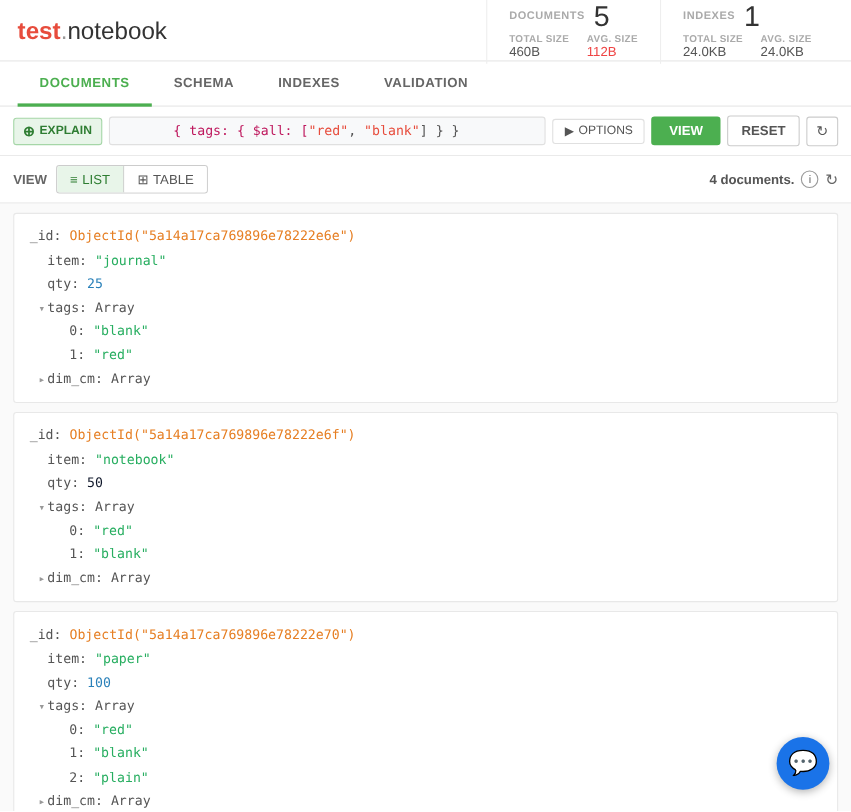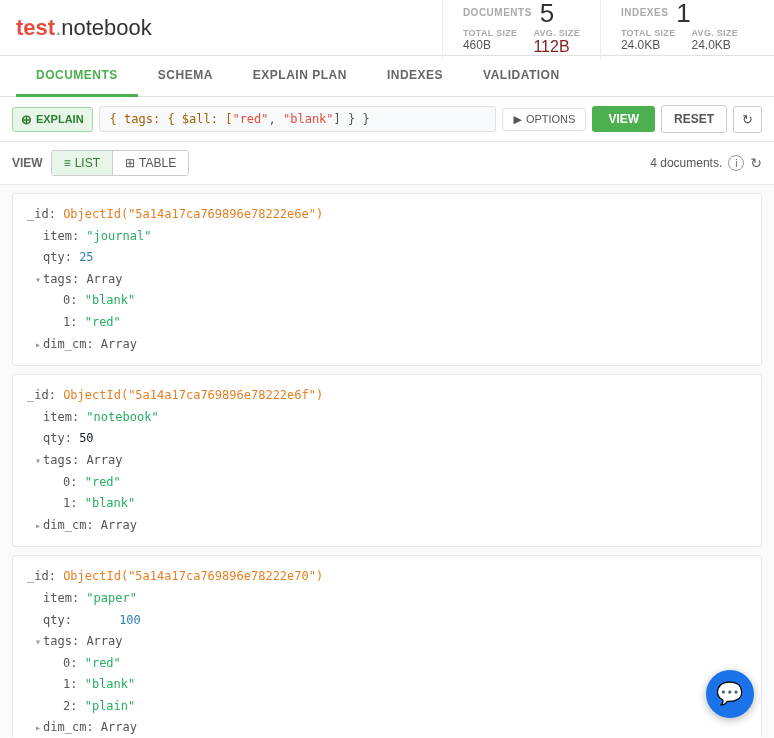--- a/index.html
+++ b/index.html
@@ -22,21 +22,21 @@
         <span style="font-size:10px; font-weight:700; color:#aaa; text-transform:uppercase; letter-spacing:0.5px; align-self:center;">DOCUMENTS</span>
         <span style="font-size:26px; font-weight:300; color:#333; line-height:1;">5</span>
       </div>
       <div style="display:flex; gap:16px; margin-top:2px;">
         <div style="display:flex; flex-direction:column;">
           <span style="font-size:9px; color:#aaa; text-transform:uppercase; font-weight:600; letter-spacing:0.3px;">TOTAL SIZE</span>
           <span style="font-size:12px; color:#555;">460B</span>
         </div>
         <div style="display:flex; flex-direction:column;">
           <span style="font-size:9px; color:#aaa; text-transform:uppercase; font-weight:600; letter-spacing:0.3px;">AVG. SIZE</span>
-          <span style="font-size:16px; color:#7f1d1d;">112B</span>
+          <span style="font-size:12px; color:#ef4444;">112B</span>
         </div>
       </div>
     </div>
 
     <div style="display:flex; flex-direction:column; padding:4px 20px;">
       <div style="display:flex; align-items:baseline; gap:8px;">
         <span style="font-size:10px; font-weight:700; color:#aaa; text-transform:uppercase; letter-spacing:0.5px; align-self:center;">INDEXES</span>
         <span style="font-size:26px; font-weight:300; color:#333; line-height:1;">1</span>
       </div>
       <div style="display:flex; gap:16px; margin-top:2px;">
@@ -49,32 +49,31 @@
           <span style="font-size:12px; color:#555;">24.0KB</span>
         </div>
       </div>
     </div>
   </div>
 </div>
 
 <div style="display:flex; border-bottom:1px solid #e0e0e0; background:#fff; padding:0 16px;">
   <div style="padding:12px 20px; font-size:12px; font-weight:600; color:#4CAF50; text-transform:uppercase; letter-spacing:0.5px; cursor:pointer; border-bottom:3px solid #4CAF50; margin-bottom:-1px;">DOCUMENTS</div>
   <div style="padding:12px 20px; font-size:12px; font-weight:600; color:#666; text-transform:uppercase; letter-spacing:0.5px; cursor:pointer; border-bottom:3px solid transparent; margin-bottom:-1px;">SCHEMA</div>
-  <div style="padding:12px 20px; font-size:12px; font-weight:600; color:#666; text-transform:uppercase; letter-spacing:0.5px; cursor:pointer; border-bottom:3px solid transparent; margin-bottom:-1px;">EXPLAIN PLAN</div>
   <div style="padding:12px 20px; font-size:12px; font-weight:600; color:#666; text-transform:uppercase; letter-spacing:0.5px; cursor:pointer; border-bottom:3px solid transparent; margin-bottom:-1px;">INDEXES</div>
   <div style="padding:12px 20px; font-size:12px; font-weight:600; color:#666; text-transform:uppercase; letter-spacing:0.5px; cursor:pointer; border-bottom:3px solid transparent; margin-bottom:-1px;">VALIDATION</div>
 </div>
 
 <div style="display:flex; align-items:center; padding:8px 12px; border-bottom:1px solid #e8e8e8; background:#fff; gap:6px;">
   <button style="display:flex; align-items:center; gap:4px; background:#e8f5e9; border:1px solid #a5d6a7; color:#2e7d32; font-size:11px; font-weight:700; padding:4px 8px; border-radius:3px; cursor:pointer;">
     <span style="font-size:13px;">⊕</span>
     <span>EXPLAIN</span>
   </button>
   <div style="flex:1; background:#f8f9fa; border:1px solid #e0e0e0; border-radius:3px; padding:5px 10px; font-size:12px; font-family:monospace; color:#333;">
-    <span style="color:#a16207;">{ tags: { $all: [</span><span style="color:#e74c3c;">"red"</span><span style="color:#555;">, </span><span style="color:#e74c3c;">"blank"</span><span style="color:#555;">] } }</span>
+    <span style="color:#be185d;margin-left:48px;">{ tags: { $all: [</span><span style="color:#e74c3c;">"red"</span><span style="color:#555;">, </span><span style="color:#e74c3c;">"blank"</span><span style="color:#555;">] } }</span>
   </div>
   <button style="display:flex; align-items:center; gap:4px; border:1px solid #e0e0e0; background:#fff; color:#555; font-size:11px; padding:4px 10px; border-radius:3px; cursor:pointer;">
     <span>▶</span>
     <span>OPTIONS</span>
   </button>
   <button style="background:#4CAF50; color:#fff; border:none; padding:6px 16px; font-size:12px; font-weight:600; border-radius:3px; cursor:pointer;">VIEW</button>
   <button style="background:#fff; color:#555; border:1px solid #ccc; padding:6px 12px; font-size:12px; font-weight:600; border-radius:3px; cursor:pointer;">RESET</button>
   <button style="background:#fff; border:1px solid #ccc; color:#555; padding:5px 8px; border-radius:3px; cursor:pointer; font-size:13px;">↻</button>
 </div>
 
@@ -84,21 +83,21 @@
     <button style="display:flex; align-items:center; gap:4px; padding:5px 12px; font-size:12px; color:#2e7d32; background:#e8f5e9; border:none; cursor:pointer; border-right:1px solid #ccc;">
       <span style="font-size:12px;">≡</span>
       <span>LIST</span>
     </button>
     <button style="display:flex; align-items:center; gap:4px; padding:5px 12px; font-size:12px; color:#555; background:#fff; border:none; cursor:pointer;">
       <span style="font-size:12px;">⊞</span>
       <span>TABLE</span>
     </button>
   </div>
   <div style="margin-left:auto; display:flex; align-items:center; gap:6px;">
-    <span style="font-size:12px; color:#555;">4 documents.</span>
+    <span style="font-size:12px; color:#555;font-weight:bold;">4 documents.</span>
     <span style="width:16px; height:16px; border-radius:50%; border:1px solid #999; display:inline-flex; align-items:center; justify-content:center; font-size:10px; color:#666; cursor:pointer;">i</span>
     <span style="font-size:14px; color:#666; cursor:pointer;">↻</span>
   </div>
 </div>
 
 <div style="background:#fafafa; overflow-y:auto; height: calc(738px - 56px - 42px - 46px - 42px);">
 
   <div style="background:#fff; border:1px solid #e8e8e8; margin:8px 12px; border-radius:3px; padding:10px 14px; font-family:monospace; font-size:12px; line-height:1.8;">
     <div style="padding-left:0;">
       <span style="color:#555;">_id: </span><span style="color:#e67e22;">ObjectId("5a14a17ca769896e78222e6e")</span>
@@ -148,21 +147,21 @@
   </div>
 
   <div style="background:#fff; border:1px solid #e8e8e8; margin:8px 12px; border-radius:3px; padding:10px 14px; font-family:monospace; font-size:12px; line-height:1.8;">
     <div style="padding-left:0;">
       <span style="color:#555;">_id: </span><span style="color:#e67e22;">ObjectId("5a14a17ca769896e78222e70")</span>
     </div>
     <div style="padding-left:16px;">
       <span style="color:#555;">item: </span><span style="color:#27ae60;">"paper"</span>
     </div>
     <div style="padding-left:16px;">
-      <span style="color:#555;">qty: </span><span style="color:#2980b9;margin-left:40px;">100</span>
+      <span style="color:#555;">qty: </span><span style="color:#2980b9;">100</span>
     </div>
     <div style="padding-left:8px;">
       <span style="color:#999; cursor:pointer; font-size:10px; margin-right:2px;">▾</span><span style="color:#555;">tags: </span><span style="color:#555;">Array</span>
     </div>
     <div style="padding-left:36px;">
       <span style="color:#555;">0: </span><span style="color:#27ae60;">"red"</span>
     </div>
     <div style="padding-left:36px;">
       <span style="color:#555;">1: </span><span style="color:#27ae60;">"blank"</span>
     </div>

